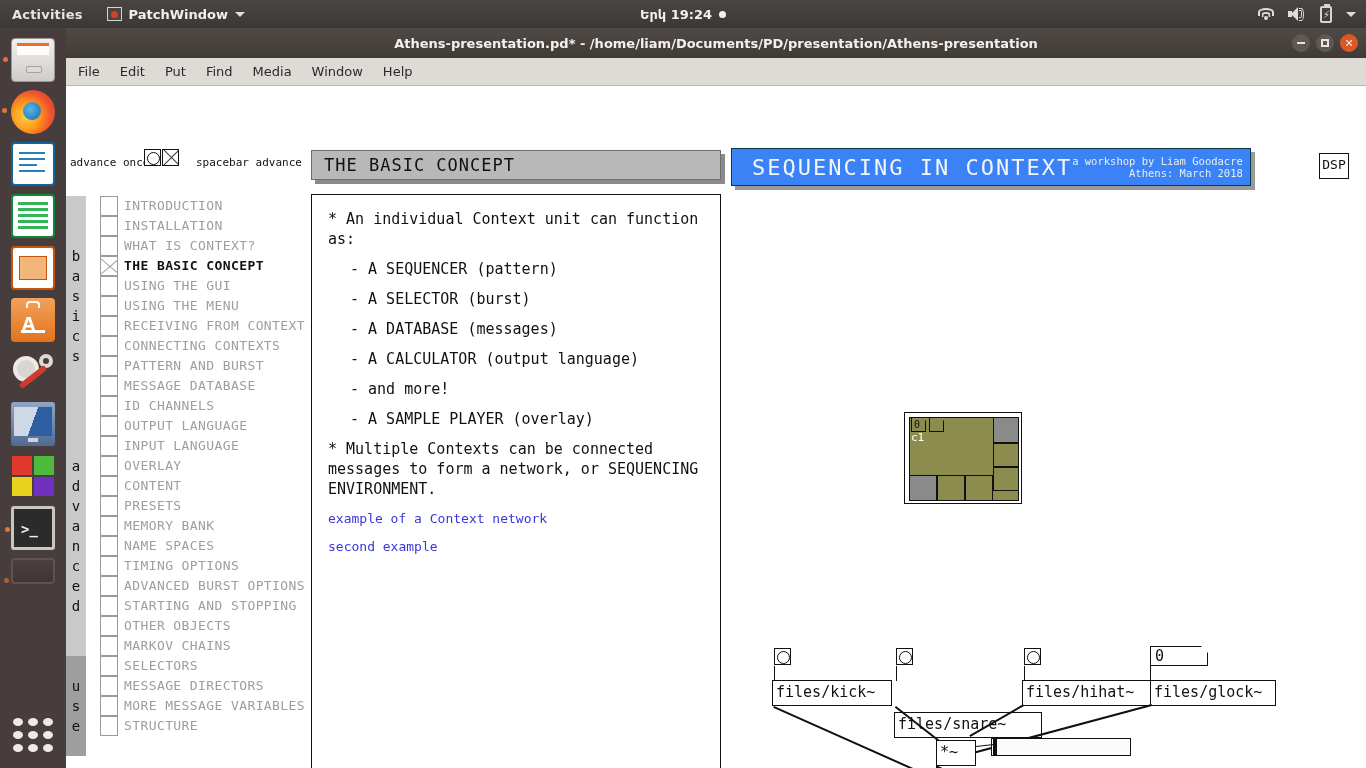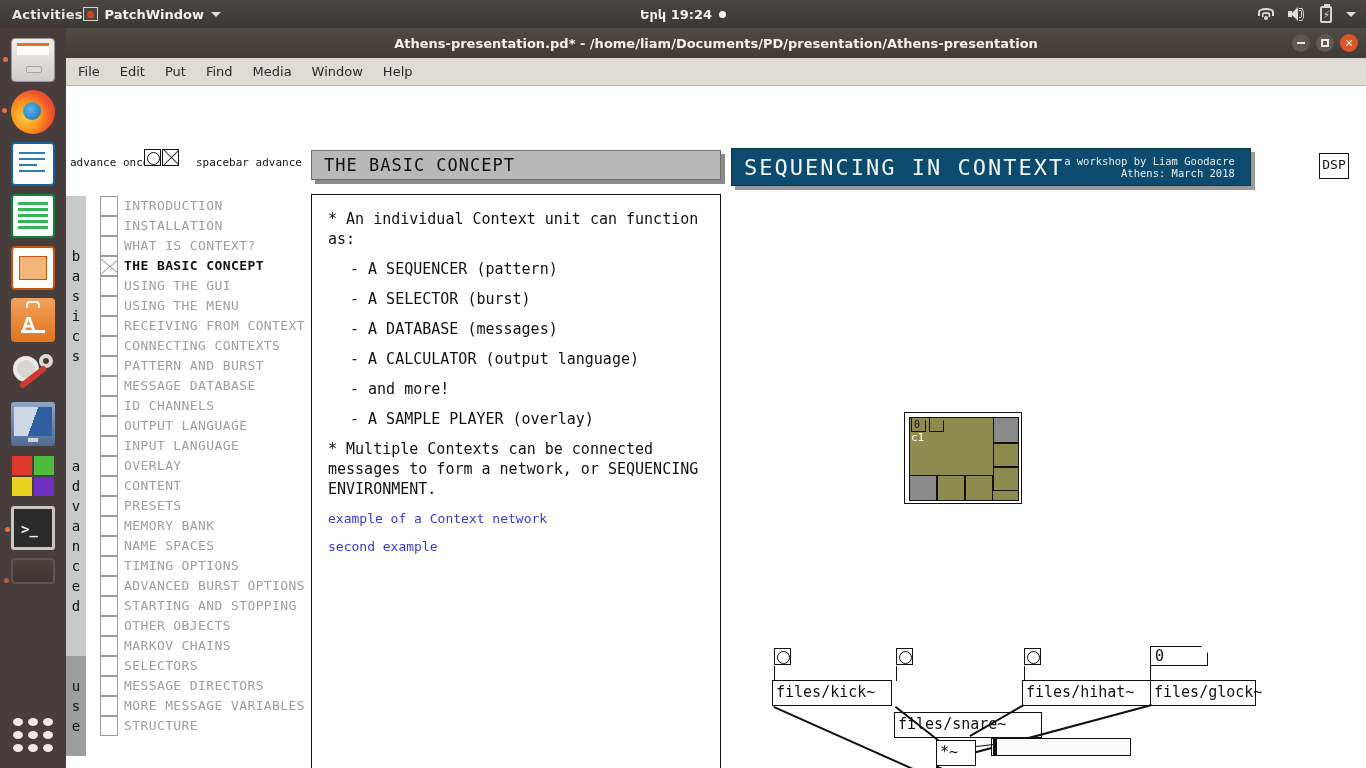--- a/index.html
+++ b/index.html
@@ -11,21 +11,21 @@
   }
 
   
   #topbar {
     position: absolute; left: 0; top: 0; width: 1366px; height: 28px;
     background: linear-gradient(to bottom, #4a4542 0%, #3c3835 100%);
     color: #ffffff; font-size: 13px;
     display: flex; align-items: center;
   }
   #topbar .activities { margin-left: 12px; font-weight: bold; letter-spacing: .2px; color:#e8e4e1; }
-  #topbar .appname { font-weight: bold; display:flex; align-items:center; gap:7px; color:#f2efec;}
+  #topbar .appname { margin-left: 24px; font-weight: bold; display:flex; align-items:center; gap:7px; color:#f2efec;}
   #topbar .app-ico {
     width: 15px; height: 14px; border: 1px solid #d8d4d0; background:#4a4542;
     display:inline-flex; align-items:center; justify-content:center;
   }
   #topbar .app-ico i { width:7px;height:7px;border-radius:50%;background:#cf4520;display:block; }
   .caret { width:0;height:0;border-left:5px solid transparent;border-right:5px solid transparent;border-top:5px solid #e0dcd8; display:inline-block; }
   #clock {
     position: absolute; left: 0; right: 0; margin: 0 auto; width: 260px;
     text-align: center; font-weight: bold; color: #f4f1ee; font-size: 13px;
     display: flex; align-items: center; justify-content: center; gap: 7px;
@@ -146,22 +146,22 @@
     box-shadow:4px 4px 0 #8a8a8a; display:flex;align-items:center;padding-left:12px;}
   #slide-head .t{font-size:17px;color:#111;letter-spacing:1px;}
   #slide-body{position:absolute;left:245px;top:108px;width:410px;height:610px;
     background:#fff;border:1px solid #111;padding:14px 16px;}
   .sl-p{font-size:15px;color:#111;line-height:20px;margin-bottom:10px;}
   .sl-li{font-size:15px;color:#111;line-height:20px;margin:0 0 10px 22px;}
   .sl-link{font-size:13px;color:#3a36d8;line-height:20px;margin-bottom:8px;cursor:pointer;}
 
   
   #banner{position:absolute;left:665px;top:62px;width:520px;height:38px;
-    background:#0c4a6e;border:1px solid #0a3b46;box-shadow:4px 4px 0 #9a9a9a;
-    display:flex;align-items:center;padding-left:12px;}
+    background:#3b82f6;border:1px solid #0a3b46;box-shadow:4px 4px 0 #9a9a9a;
+    display:flex;align-items:center;padding-left:20px;}
   #banner .big{font-size:22px;color:#f2f7f8;letter-spacing:2px;}
   #banner .sub{font-size:10.5px;color:#e6eff1;line-height:12px;text-align:right;}
 
   
   #ctx{position:absolute;left:838px;top:326px;width:118px;height:92px;background:#fff;border:1px solid #111;}
   #ctx .cell{position:absolute;background:#8d8c4f;border:1px solid #111;}
   #ctx .gray{background:#8a8a8a;}
   #ctx .lbl{position:absolute;left:6px;top:18px;font-size:11px;color:#fff;}
   #ctx .nb{position:absolute;border:1px solid #111;background:#8d8c4f;font-size:10px;color:#111;
            line-height:13px;padding:0 2px;
@@ -482,21 +482,21 @@
     <div class="pd-num" style="left:1084px;top:560px;width:58px;height:20px">0</div>
 
     <div class="wire" style="left:709px;top:580px;width:15px;transform:rotate(90deg)"></div>
     <div class="wire" style="left:831px;top:580px;width:15px;transform:rotate(90deg)"></div>
     <div class="wire" style="left:959px;top:580px;width:15px;transform:rotate(90deg)"></div>
     <div class="wire" style="left:1085px;top:580px;width:15px;transform:rotate(90deg)"></div>
 
     <div class="pd-obj" style="left:706px;top:594px;width:120px;height:26px"><span>files/kick~</span></div>
     <div class="pd-obj" style="left:828px;top:626px;width:148px;height:26px"><span>files/snare~</span></div>
     <div class="pd-obj" style="left:956px;top:594px;width:146px;height:26px"><span>files/hihat~</span></div>
-    <div class="pd-obj" style="left:1084px;top:594px;width:106px;height:26px"><span>files/glock~</span></div>
+    <div class="pd-obj" style="left:1084px;top:594px;width:126px;height:26px"><span>files/glock~</span></div>
 
     <div class="wire" style="left:708px;top:620px;width:186px;transform:rotate(24deg);height:2px;background:#111"></div>
     <div class="wire" style="left:830px;top:620px;width:75px;transform:rotate(38deg);height:2px;background:#111"></div>
     <div class="wire" style="left:958px;top:620px;width:62px;transform:rotate(150deg);height:2px;background:#111"></div>
     <div class="wire" style="left:1086px;top:620px;width:190px;transform:rotate(165deg);height:2px;background:#111"></div>
 
     <div class="pd-obj" style="left:870px;top:654px;width:40px;height:26px"><span>*~</span></div>
 
     <div class="pd-hsl" style="left:925px;top:652px;width:140px;height:18px">
         <i></i>

